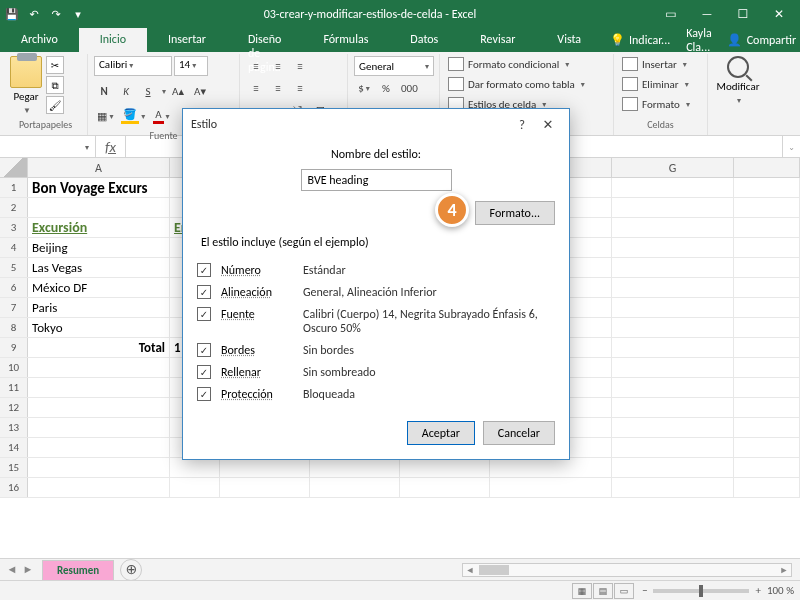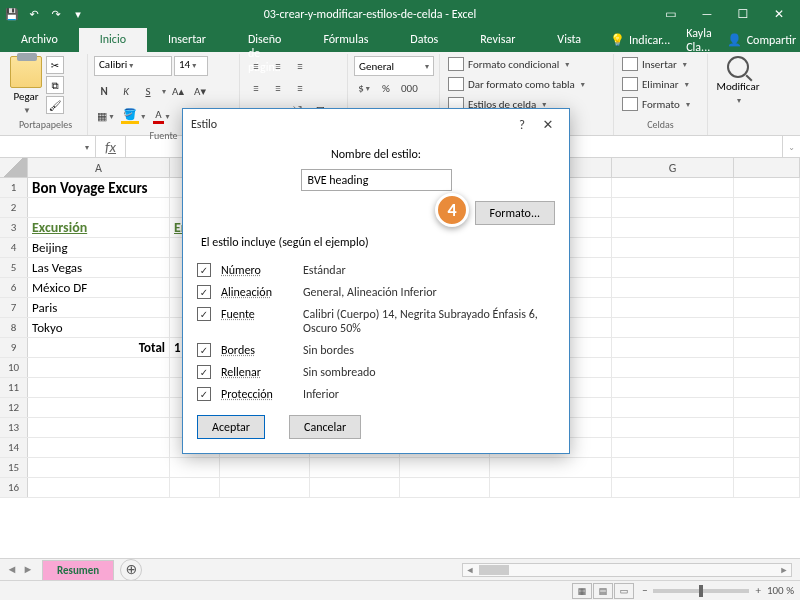--- a/index.html
+++ b/index.html
@@ -95,21 +95,21 @@
 .name-row { display:flex; align-items:center; gap:8px; margin-bottom:10px;flex-direction:column; }
 .name-input { flex:1; border:1px solid #a9a9a9; padding:3px 6px; font-size:12px; }
 .formato-row { display:flex; justify-content:flex-end; margin-bottom:10px; position:relative; }
 .dlg-btn { border:1px solid #adadad; background:#e1e1e1; padding:4px 14px; font-size:12px; cursor:pointer; }
 .dlg-btn.primary { border-color:#0067c0; }
 .groupbox-label { font-size:12px; margin-bottom:6px; padding:0 4px; display:inline-block; }
 .attr-row { display:flex; align-items:flex-start; gap:10px; margin:8px 0; }
 .chk { width:14px; height:14px; border:1px solid #666; display:flex; align-items:center; justify-content:center; font-size:10px; color:#333; flex-shrink:0; }
 .attr-label { width:72px; text-decoration: underline dotted; text-decoration-color:#888; text-underline-offset:1px; }
 .attr-val { flex:1; color:#333; }
-.dlg-buttons { display:flex; gap:24px; margin-top:14px; }
+.dlg-buttons { display:flex; justify-content:flex-end; gap:8px; margin-top:20px; }
 
 
 .badge { position:absolute; width:34px; height:34px; background:#e98b3a; border:3px solid #fff; border-radius:50%; color:#fff; font-weight:bold; font-size:18px; display:flex; align-items:center; justify-content:center; box-shadow:0 2px 6px rgba(0,0,0,.35); }
 </style>
 </head>
 <body>
 
 <div class="titlebar">
   <div class="left">
     <span class="icon-sm">💾</span>
@@ -557,21 +557,21 @@
           <div class="attr-val">Sin bordes</div>
         </div>
         <div class="attr-row">
           <div class="chk">✓</div>
           <div class="attr-label">Rellenar</div>
           <div class="attr-val">Sin sombreado</div>
         </div>
         <div class="attr-row">
           <div class="chk">✓</div>
           <div class="attr-label">Protección</div>
-          <div class="attr-val">Inferior</div>
+          <div class="attr-val">Bloqueada</div>
         </div>
       </div>
     <div class="dlg-buttons">
       <button class="dlg-btn primary">Aceptar</button>
       <button class="dlg-btn">Cancelar</button>
     </div>
   </div>
 </div>
 
 </body></html>

